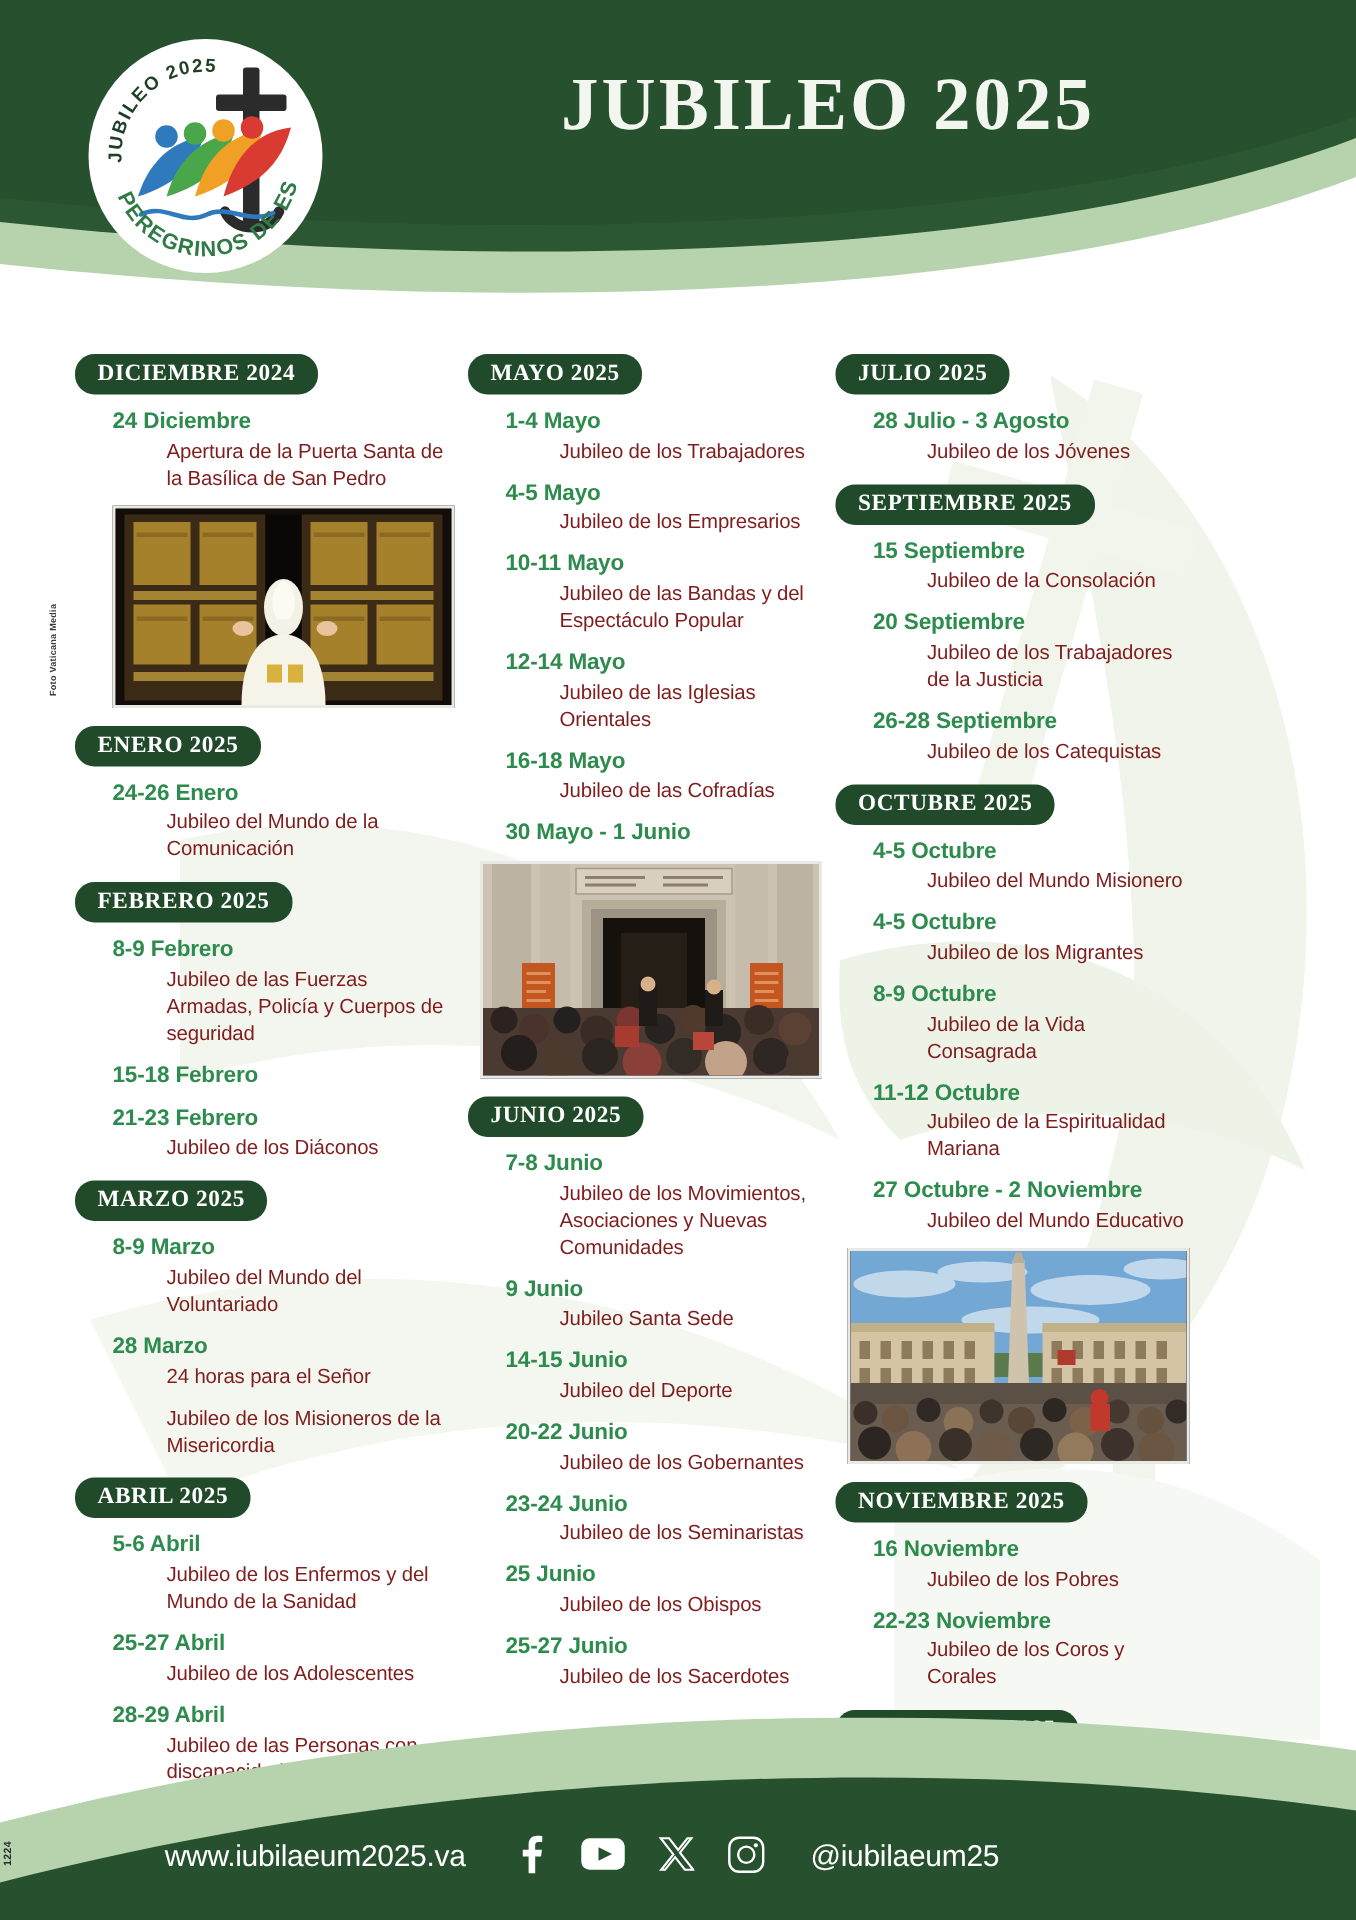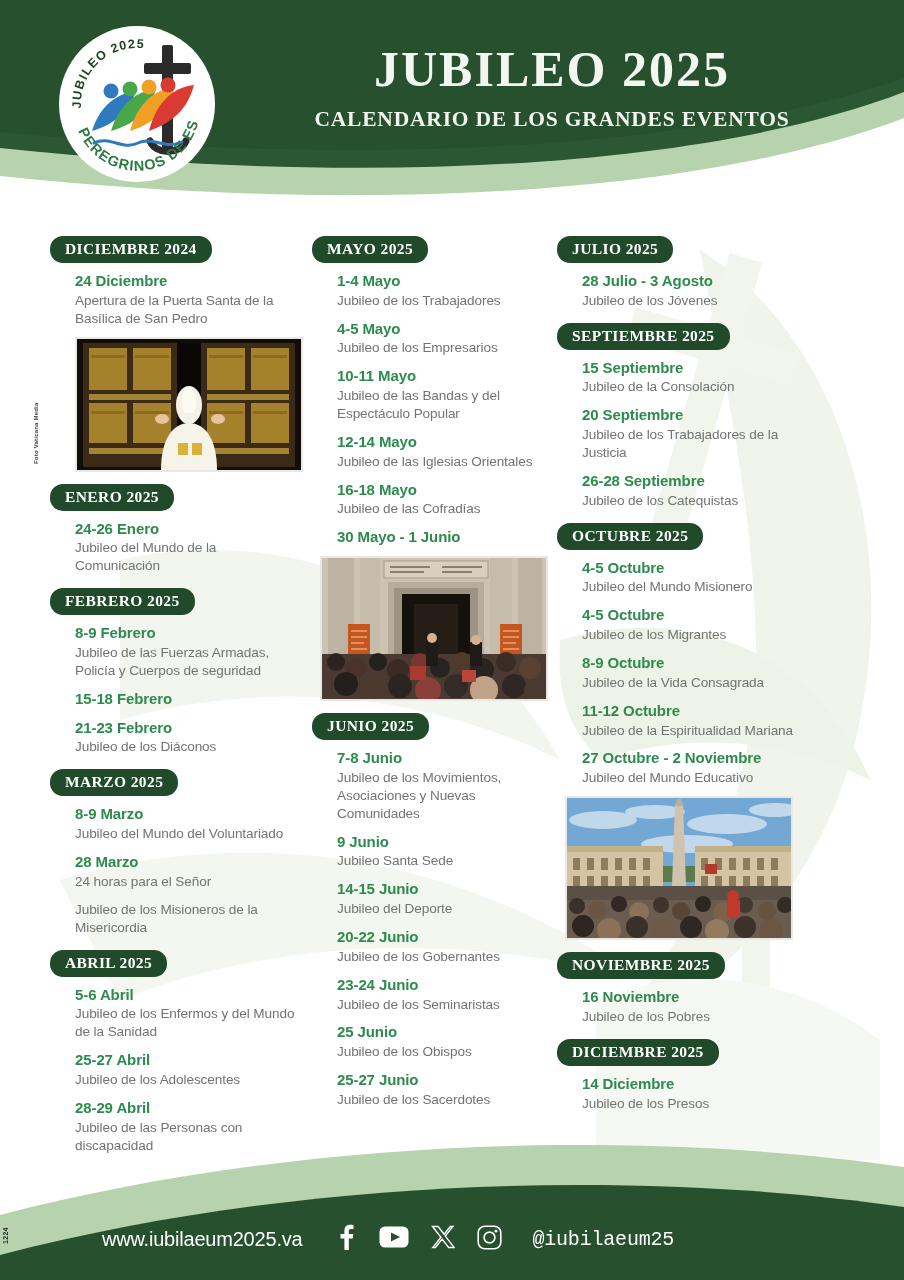--- a/index.html
+++ b/index.html
@@ -110,25 +110,26 @@
   .event { margin-bottom: 10px; }
   .event:last-child { margin-bottom: 0; }
   .event-date {
     color: #2e8b4e;
     font-weight: bold;
     font-size: 15px;
     line-height: 1.25;
     letter-spacing: -0.1px;
   }
   .event-desc {
-    color: #737373;
+    color: #7f1d1d;
     font-size: 13.6px;
     line-height: 1.32;
     letter-spacing: -0.1px;
     margin-top: 1px;
+    margin-left: 36px;
   }
 
   
   .photo-wrap {
     position: relative;
     margin: 9px 0 12px 0;
   }
   .photo {
     position: relative;
     border: 2px solid #e8e8e4;
@@ -182,21 +183,20 @@
     align-items: center;
     gap: 22px;
     margin-left: 32px;
     margin-right: 30px;
   }
   .social-icon { display: block; }
   .footer-handle {
     color: #ffffff;
     font-size: 20px;
     letter-spacing: -0.2px;
-    font-family: Liberation Mono, monospace;
   }
   .corner-code {
     position: absolute;
     left: 9px;
     bottom: 36px;
     transform: rotate(-90deg);
     transform-origin: left bottom;
     font-size: 7px;
     font-weight: bold;
     color: #2a2a2a;
@@ -241,21 +241,20 @@
 
       <path d="M 0 0 L 904 0 L 904 118 C 700 196 360 214 0 176 Z" fill="#b6d3ad"></path>
 
       <path d="M 0 0 L 904 0 L 904 92 C 700 170 360 186 0 148 Z" fill="#2b5733"></path>
 
       <path d="M 0 0 L 904 0 L 904 78 C 700 150 360 168 0 132 Z" fill="#27502f"></path>
     </svg>
 
     <div class="header-text">
       <div class="title-main">JUBILEO 2025</div>
-      <div class="title-sub">CALENDARIO DE LOS GRANDES EVENTOS</div>
     </div>
   </div>
 
   <div class="logo">
     <svg width="162" height="162" viewBox="0 0 162 162">
       <defs>
         <path id="arcTop" d="M 26 92 A 56 56 0 0 1 92 26" fill="none"></path>
         <path id="arcBottom" d="M 19 96 A 63 63 0 0 0 143 96" fill="none"></path>
       </defs>
 
@@ -701,20 +700,24 @@
           <div class="photo-credit"></div>
         </div>
       </div>
 
       <div class="month-block">
         <div class="month-pill">NOVIEMBRE 2025</div>
         <div class="events">
           <div class="event">
             <div class="event-date">16 Noviembre</div>
             <div class="event-desc">Jubileo de los Pobres</div>
+          </div>
+          <div class="event">
+            <div class="event-date">22-23 Noviembre</div>
+            <div class="event-desc">Jubileo de los Coros y Corales</div>
           </div>
         </div>
       </div>
 
       <div class="month-block">
         <div class="month-pill">DICIEMBRE 2025</div>
         <div class="events">
           <div class="event">
             <div class="event-date">14 Diciembre</div>
             <div class="event-desc">Jubileo de los Presos</div>

